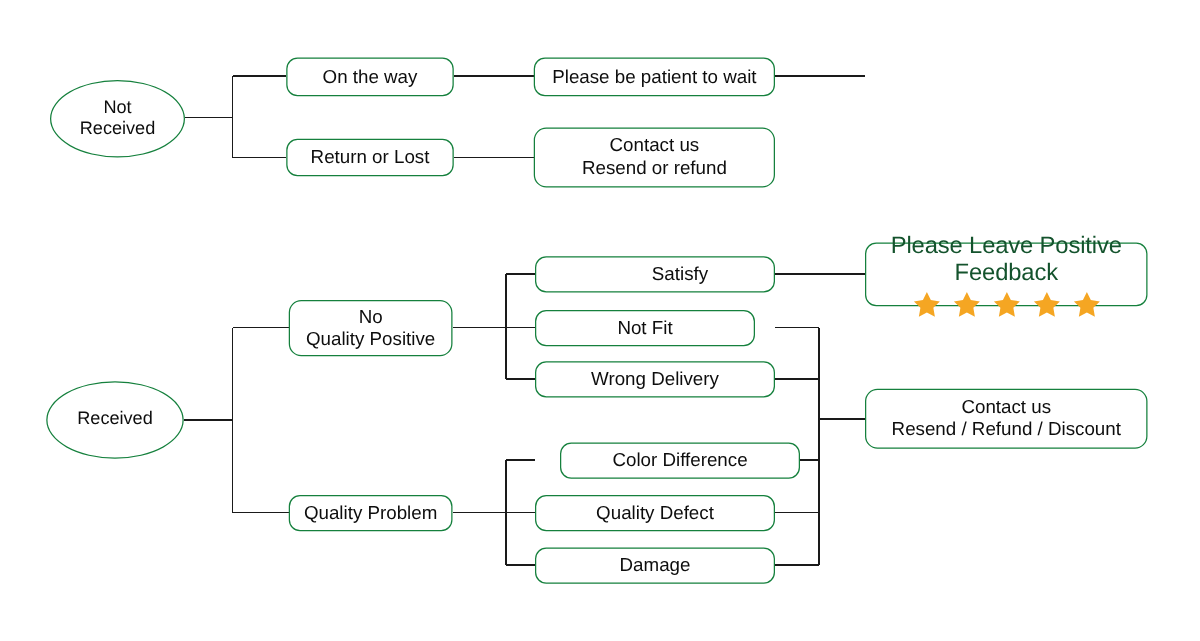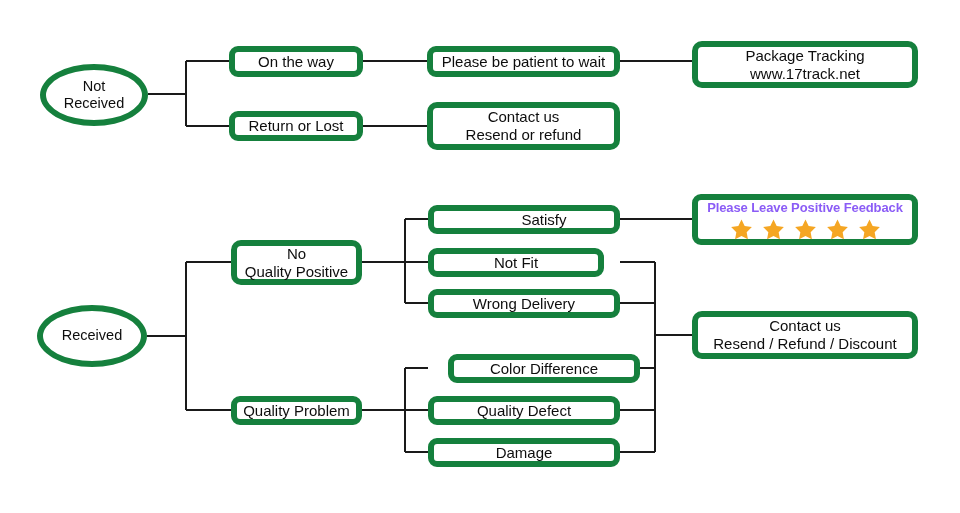--- a/index.html
+++ b/index.html
@@ -26,45 +26,45 @@
   }
   .node {
     position: absolute;
     box-sizing: border-box;
     display: flex;
     align-items: center;
     justify-content: center;
     text-align: center;
     color: #0d0d0d;
     background: #ffffff;
-    border: 6px solid #15803d;
+    border: 1px solid #15803d;
     line-height: 1.18;
     white-space: pre-line;
     z-index: 2;
   }
   .ellipse {
     border-radius: 50%;
     font-size: 14.5px;
   }
   .rbox {
     border-radius: 9px;
     font-size: 15px;
   }
   .rbox.two-line { border-radius: 10px; }
   .feedback-node {
     flex-direction: column;
     justify-content: center;
     gap: 1px;
     padding-top: 2px;
   }
   .feedback-title {
-    font-size: 13px;
-    font-weight: 700;
+    font-size: 19px;
+    font-weight: 400;
     letter-spacing: -0.1px;
-    color: #8b5cf6;
+    color: #14532d;
   }
   .stars {
     display: flex;
     flex-direction: row;
     align-items: center;
     justify-content: center;
     gap: 9px;
     margin-top: 1px;
   }
   .star {
@@ -123,22 +123,20 @@
 
   <div class="node rbox" style="left:229px; top:46px; width:134px; height:31px;">On the way</div>
 
   <div class="node rbox" style="left:229px; top:111px; width:134px; height:30px;">Return or Lost</div>
 
   <div class="node rbox" style="left:427px; top:46px; width:193px; height:31px;">Please be patient to wait</div>
 
   <div class="node rbox two-line" style="left:427px; top:102px; width:193px; height:48px;">Contact us
 Resend or refund</div>
 
-  <div class="node rbox two-line" style="left:692px; top:41px; width:226px; height:47px;">Package Tracking
-www.17track.net</div>
 
   <div class="node ellipse" style="left:37px; top:305px; width:110px; height:62px;">Received</div>
 
   <div class="node rbox two-line" style="left:231px; top:240px; width:131px; height:45px;">No
 Quality Positive</div>
 
   <div class="node rbox" style="left:231px; top:396px; width:131px; height:29px;">Quality Problem</div>
 
   <div class="node rbox" style="left:428px; top:205px; width:192px; height:29px;padding-left:40px;">Satisfy</div>
 

